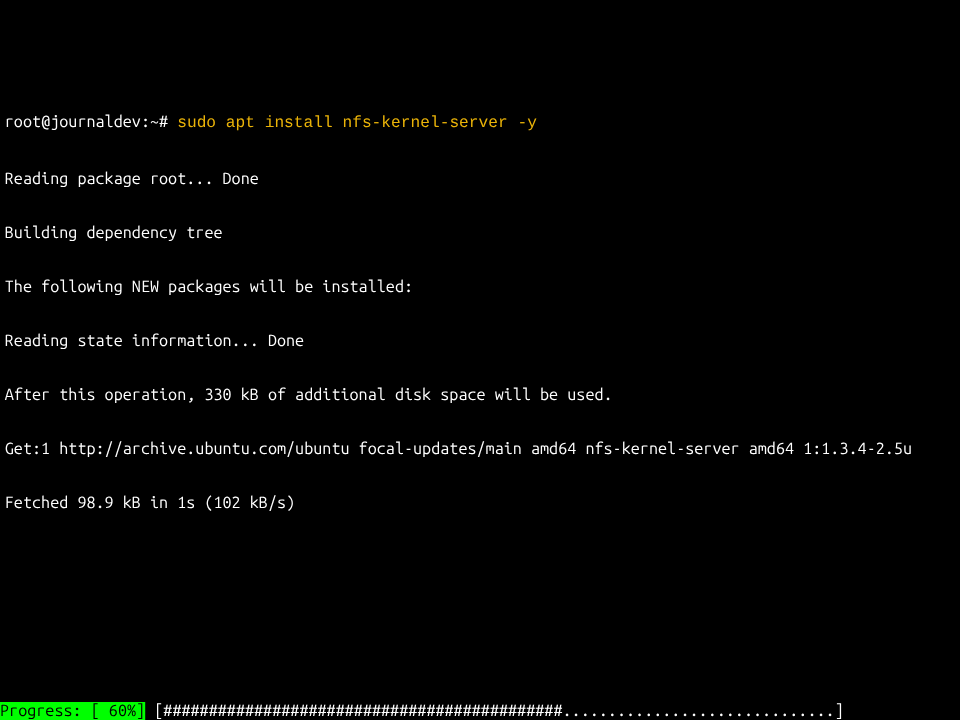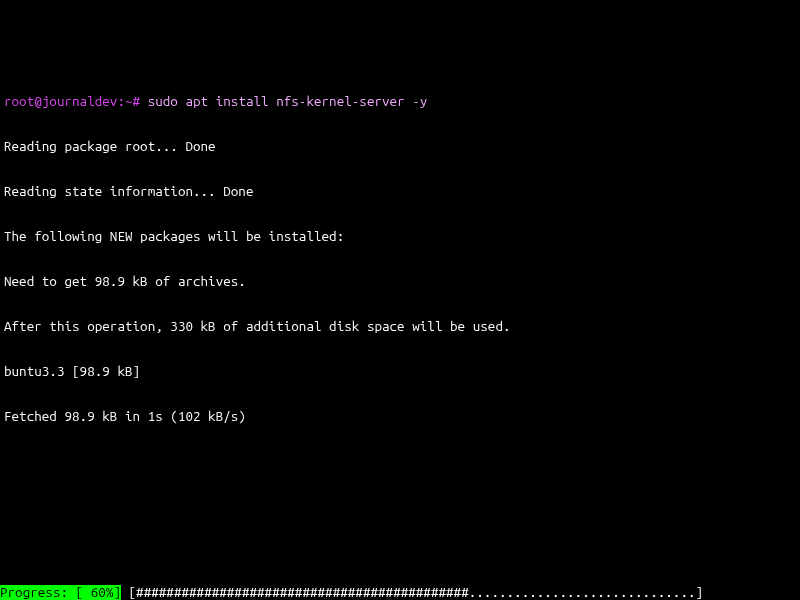--- a/index.html
+++ b/index.html
@@ -19,24 +19,25 @@
       position: relative;
       white-space: pre;
     }
     .terminal {
       padding: 4px;
     }
     .line {
       white-space: pre;
     }
     .prompt-label {
-      color: #d946ef;
+      color: #ffffff;
     }
     .cmd {
-      color: #f0abfc;
+      color: #eab308;
+      font-family: Liberation Mono, monospace;
     }
     .progress-bar {
       position: absolute;
       bottom: 0;
       left: 0;
       right: 0;
       height: 16px;
       display: flex;
       align-items: center;
     }
@@ -57,25 +58,25 @@
     }
   </style>
 </head>
 <body>
 
 
 
 <div class="terminal">
   <div class="line"><span class="prompt-label">root@journaldev</span><span class="prompt-label">:</span><span class="prompt-label">~</span><span class="prompt-label">#</span><span> </span><span class="cmd">sudo apt install nfs-kernel-server -y</span></div>
   <div class="line">Reading package root... Done</div>
+  <div class="line">Building dependency tree</div>
+  <div class="line">The following NEW packages will be installed:</div>
   <div class="line">Reading state information... Done</div>
-  <div class="line">The following NEW packages will be installed:</div>
-  <div class="line">Need to get 98.9 kB of archives.</div>
   <div class="line">After this operation, 330 kB of additional disk space will be used.</div>
-  <div class="line">buntu3.3 [98.9 kB]</div>
+  <div class="line">Get:1 http://archive.ubuntu.com/ubuntu focal-updates/main amd64 nfs-kernel-server amd64 1:1.3.4-2.5u</div>
   <div class="line">Fetched 98.9 kB in 1s (102 kB/s)</div>
   
   
   
   
   
 </div>
 
 <div class="progress-bar">
   <span class="progress-label">Progress: [ 60%]</span><span class="progress-bracket"> [</span><span class="progress-fill">############################################</span><span class="progress-remain">..............................]</span><span class="progress-bracket"> </span>

